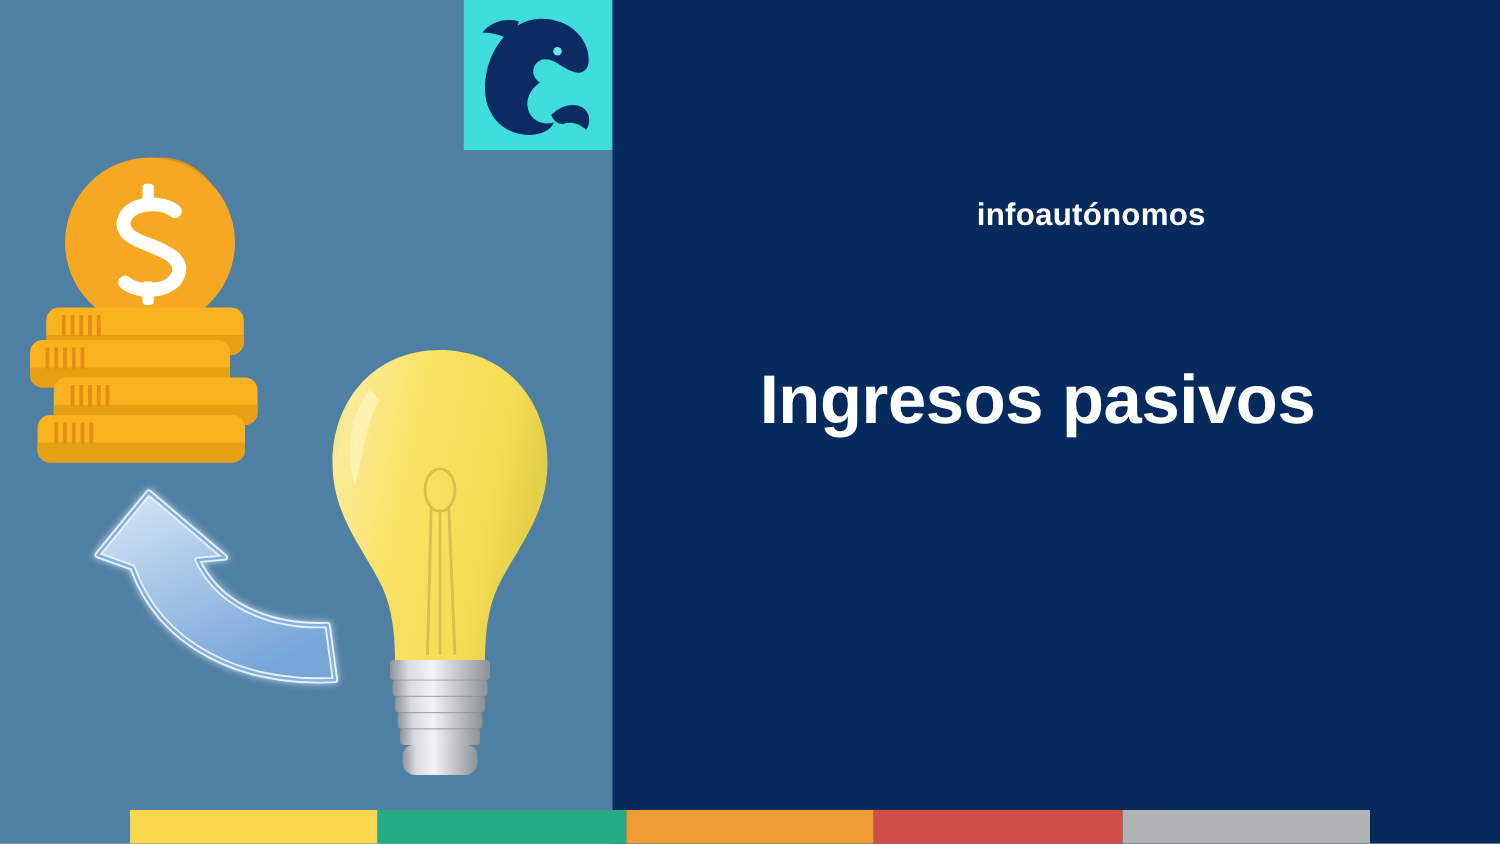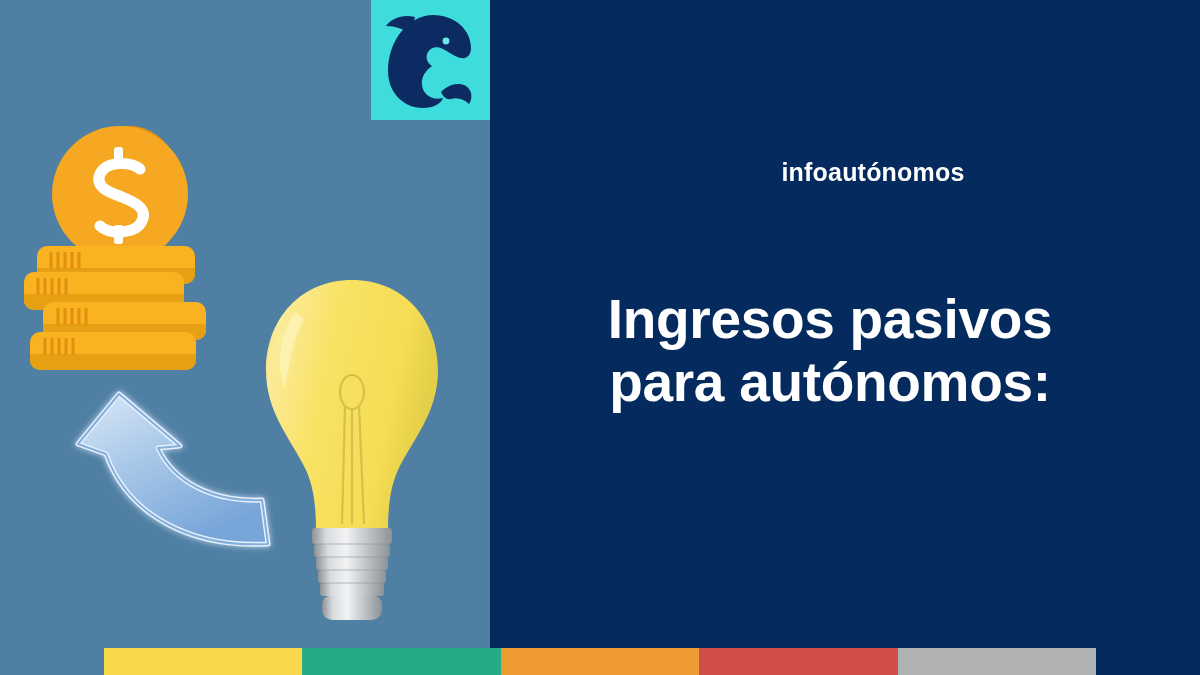--- a/index.html
+++ b/index.html
@@ -263,21 +263,20 @@
       </svg>
     </div>
   </div>
 
   <div class="panel-right" style="background: rgb(4, 42, 94);"></div>
 
   <div class="brand">infoautónomos</div>
 
   <div class="headline">
     <span class="hl-line">Ingresos pasivos</span>
-    <span class="hl-line">para autónomos:</span>
   </div>
 
   <div class="colorbar">
     <div class="seg" style="background: rgb(249, 217, 75);"></div>
     <div class="seg" style="background: rgb(37, 171, 133);"></div>
     <div class="seg" style="background: rgb(239, 155, 51);"></div>
     <div class="seg" style="background: rgb(208, 78, 70);"></div>
     <div class="seg" style="background: rgb(176, 178, 180);"></div>
   </div>
 

